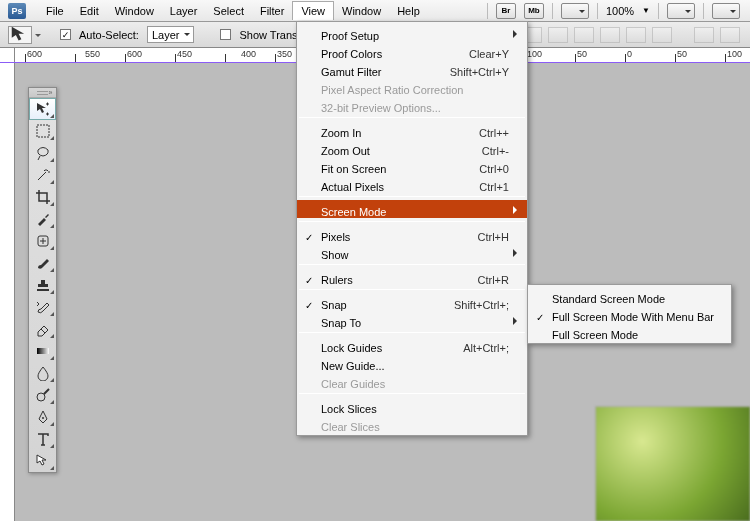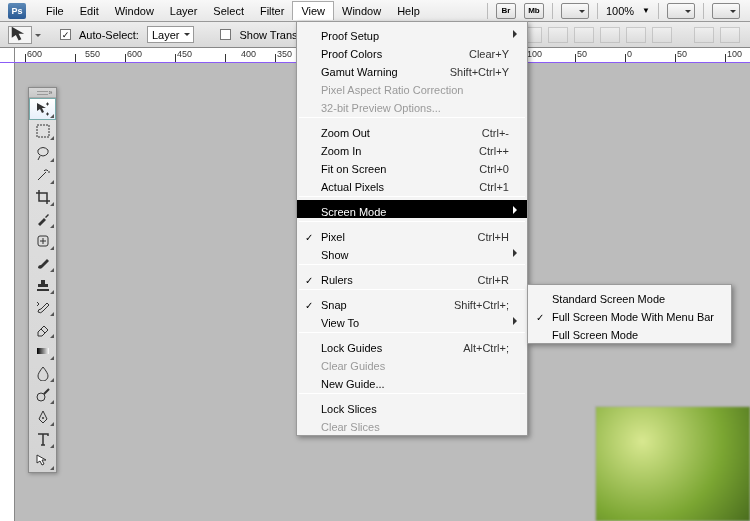--- a/index.html
+++ b/index.html
@@ -46,21 +46,21 @@
 .tool-btn { width: 27px; height: 22px; display: flex; align-items: center; justify-content: center; position: relative; border: 1px solid transparent; }
 .tool-btn.selected { background: linear-gradient(#fff,#e8f0fa); border: 1px solid #7aa; }
 .tool-btn svg { width: 16px; height: 16px; }
 .tool-tri { position: absolute; right: 1px; bottom: 1px; border: 2px solid transparent; border-right-color: #555; border-bottom-color: #555; width: 0; height: 0; }
 
 
 .dropdown { position: absolute; background: #f4f4f4; border: 1px solid #9a9a9a; box-shadow: 2px 2px 5px rgba(0,0,0,.35); padding: 2px 0; }
 .dd-item { height: 18px; display: flex; align-items: flex-end; padding: 0 18px 0 24px; position: relative; cursor: default; white-space: nowrap; }
 .dd-item .shortcut { margin-left: auto; padding-left: 30px; color: #333; }
 .dd-item.disabled { color: #9a9a9a; }
-.dd-item.highlight { background: #000000; color: #fff; }
+.dd-item.highlight { background: #c2410c; color: #fff; }
 .dd-item.highlight .arrow { border-left-color: #fff; }
 .dd-sep { height: 1px; background: #c8c8c8; margin: 3px 2px; border-bottom: 1px solid #fff; }
 .dd-check { position: absolute; left: 8px; font-size: 10px; }
 .dd-item .arrow { position: absolute; right: 6px; top: 6px; border: 4px solid transparent; border-left-color: #333; }
 
 .view-menu { left: 296px; top: 21px; width: 232px; }
 .sub-menu { left: 527px; top: 284px; width: 205px; }
 
 
 .doc-thumb { position: absolute; right: 0; bottom: 0; width: 155px; height: 115px; background: radial-gradient(circle at 30% 30%, #d8e890, #7ba632 60%, #4a6d1e); filter: blur(1px); border-left: 1px solid #aaa; border-top: 1px solid #aaa; }
@@ -288,88 +288,88 @@
 <div class="dropdown view-menu" id="view-menu">
     <div class="dd-item">
       <span>Proof Setup</span>
       <span class="arrow"></span>
     </div>
     <div class="dd-item">
       <span>Proof Colors</span>
       <span class="shortcut">Clear+Y</span>
     </div>
     <div class="dd-item">
-      <span>Gamut Warning</span>
+      <span>Gamut Filter</span>
       <span class="shortcut">Shift+Ctrl+Y</span>
     </div>
     <div class="dd-item disabled">
       <span>Pixel Aspect Ratio Correction</span>
     </div>
     <div class="dd-item disabled">
       <span>32-bit Preview Options...</span>
     </div>
     <div class="dd-sep"></div>
     <div class="dd-item">
+      <span>Zoom In</span>
+      <span class="shortcut">Ctrl++</span>
+    </div>
+    <div class="dd-item">
       <span>Zoom Out</span>
       <span class="shortcut">Ctrl+-</span>
-    </div>
-    <div class="dd-item">
-      <span>Zoom In</span>
-      <span class="shortcut">Ctrl++</span>
     </div>
     <div class="dd-item">
       <span>Fit on Screen</span>
       <span class="shortcut">Ctrl+0</span>
     </div>
     <div class="dd-item">
       <span>Actual Pixels</span>
       <span class="shortcut">Ctrl+1</span>
     </div>
     <div class="dd-sep"></div>
     <div class="dd-item highlight">
       <span>Screen Mode</span>
       <span class="arrow"></span>
     </div>
     <div class="dd-sep"></div>
     <div class="dd-item">
       <span class="dd-check">✓</span>
-      <span>Pixel</span>
+      <span>Pixels</span>
       <span class="shortcut">Ctrl+H</span>
     </div>
     <div class="dd-item">
       <span>Show</span>
       <span class="arrow"></span>
     </div>
     <div class="dd-sep"></div>
     <div class="dd-item">
       <span class="dd-check">✓</span>
       <span>Rulers</span>
       <span class="shortcut">Ctrl+R</span>
     </div>
     <div class="dd-sep"></div>
     <div class="dd-item">
       <span class="dd-check">✓</span>
       <span>Snap</span>
       <span class="shortcut">Shift+Ctrl+;</span>
     </div>
     <div class="dd-item">
-      <span>View To</span>
+      <span>Snap To</span>
       <span class="arrow"></span>
     </div>
     <div class="dd-sep"></div>
     <div class="dd-item">
       <span>Lock Guides</span>
       <span class="shortcut">Alt+Ctrl+;</span>
     </div>
+    <div class="dd-item">
+      <span>New Guide...</span>
+    </div>
     <div class="dd-item disabled">
       <span>Clear Guides</span>
     </div>
-    <div class="dd-item">
-      <span>New Guide...</span>
-    </div>
     <div class="dd-sep"></div>
     <div class="dd-item">
       <span>Lock Slices</span>
     </div>
     <div class="dd-item disabled">
       <span>Clear Slices</span>
     </div>
   </div>
 
 <div class="dropdown sub-menu" id="sub-menu">

